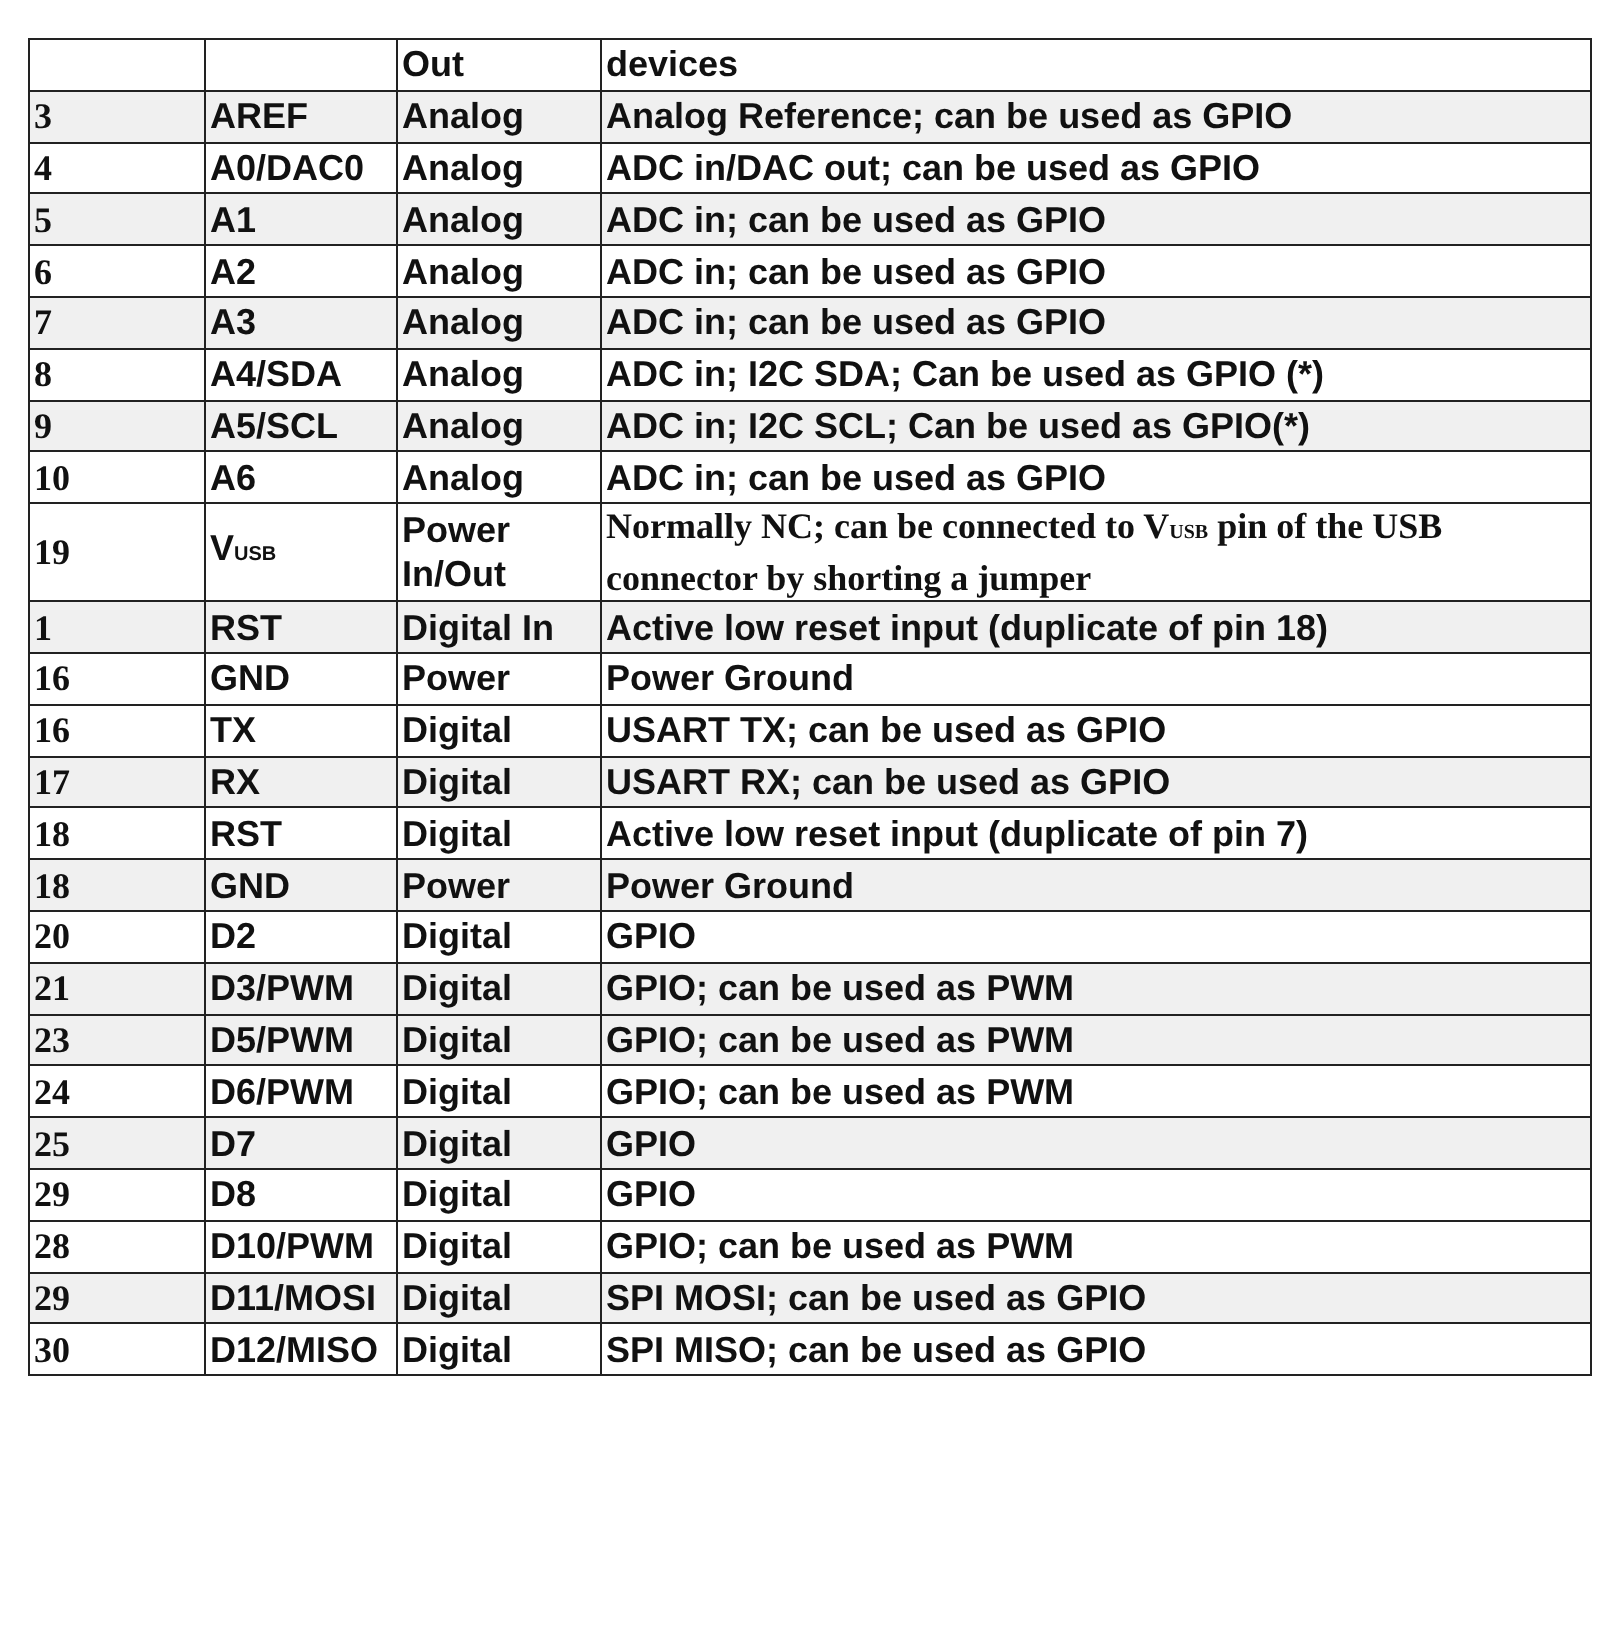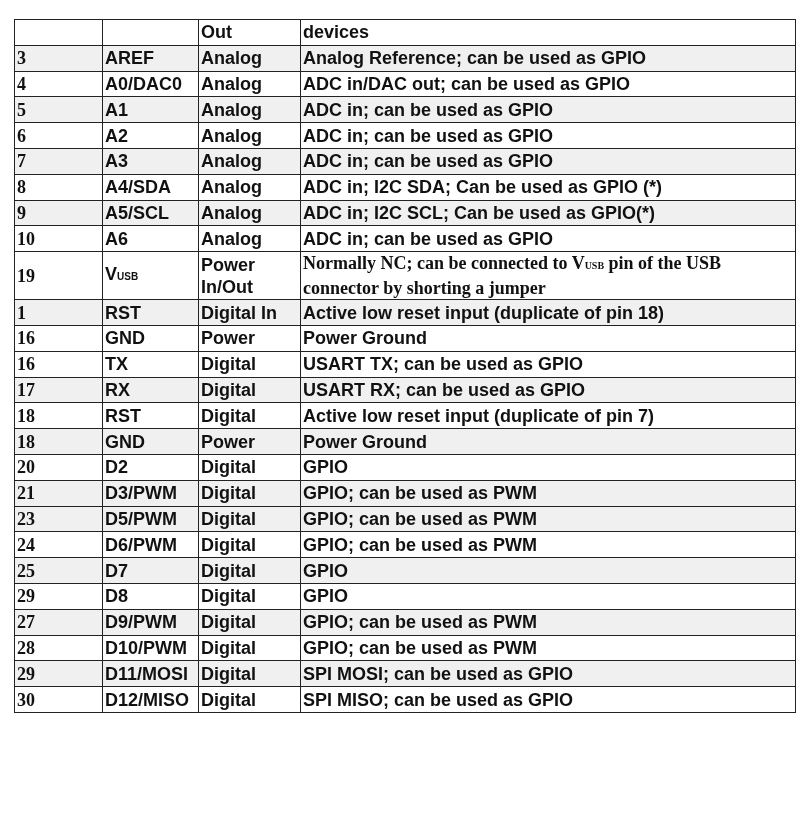--- a/index.html
+++ b/index.html
@@ -173,26 +173,20 @@
       <td class="serif">D7</td>
       <td>Digital</td>
       <td>GPIO</td>
     </tr>
     <tr>
       <td class="pinno">29</td>
       <td class="serif">D8</td>
       <td>Digital</td>
       <td>GPIO</td>
     </tr>
-    <tr class="shade">
-      <td class="pinno">27</td>
-      <td>D9/PWM</td>
-      <td>Digital</td>
-      <td>GPIO; can be used as PWM</td>
-    </tr>
     <tr>
       <td class="pinno">28</td>
       <td>D10/PWM</td>
       <td>Digital</td>
       <td>GPIO; can be used as PWM</td>
     </tr>
     <tr class="shade">
       <td class="pinno">29</td>
       <td>D11/MOSI</td>
       <td>Digital</td>

